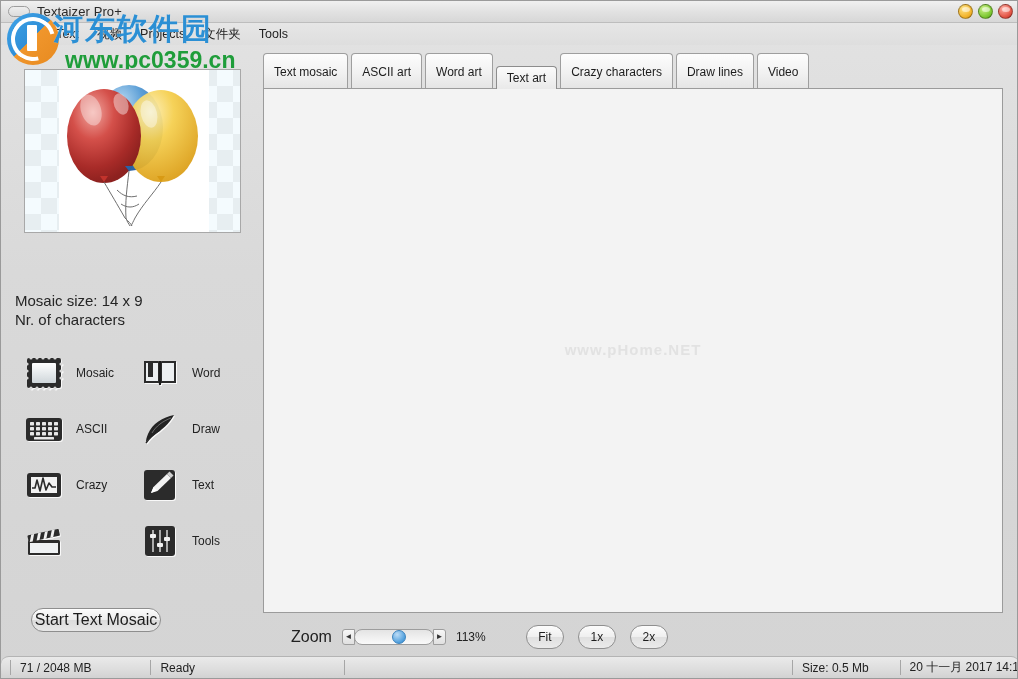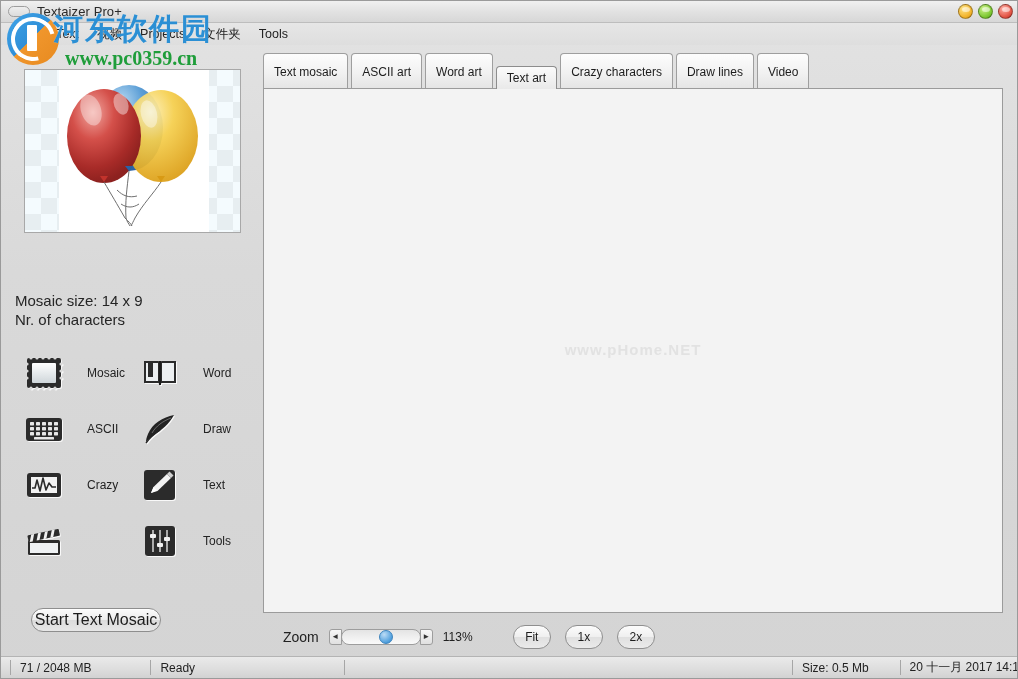--- a/index.html
+++ b/index.html
@@ -86,22 +86,22 @@
     background: #fff; border-radius: 1px;
   }
   .wm-cn {
     position: absolute; left: 52px; top: 8px;
     font-size: 30px; font-weight: bold; color: #2b8fd4;
     letter-spacing: 2px; white-space: nowrap; pointer-events: none;
     text-shadow: 0 0 1px rgba(255,255,255,.5);
   }
   .wm-url {
     position: absolute; left: 64px; top: 46px;
-    font-family: Liberation Serif, serif;
-    font-size: 20px; font-weight: bold; color: #1f9d3a;
+    font-family: Liberation Sans, sans-serif;
+    font-size: 23px; font-weight: bold; color: #1f9d3a;
     white-space: nowrap; pointer-events: none;
   }
 
   
   .left-panel { position: absolute; left: 0; top: 44px; width: 258px; height: 611px; }
 
   .preview {
     position: absolute; left: 23px; top: 24px;
     width: 217px; height: 164px;
     border: 1px solid #a8a8a8; background: #fff;
@@ -129,21 +129,21 @@
   .info-2 { top: 266px; }
 
   
   .icon-grid {
     position: absolute; left: 24px; top: 300px;
     width: 230px;
     display: grid;
     grid-template-columns: 116px 116px;
     grid-template-rows: 56px 56px 56px 56px;
   }
-  .icon-cell { display: flex; align-items: center; gap: 24px; }
+  .icon-cell { display: flex; align-items: center; gap: 13px; }
   .icon-box {
     width: 38px; height: 38px; flex: none; position: relative;
     filter: drop-shadow(1px 1px 0 rgba(255,255,255,.85));
   }
   .icon-label { font-size: 12px; color: #232323; }
 
   
   .start-btn {
     position: absolute; left: 30px; top: 563px;
     width: 130px; height: 24px;
@@ -187,21 +187,21 @@
     font-size: 15px; font-weight: bold; color: #e2e2e2;
     letter-spacing: 1px; white-space: nowrap;
   }
 
   
   .zoombar {
     position: absolute; left: 4px; top: 578px;
     width: 740px; height: 28px;
     display: flex; align-items: center;
   }
-  .zoom-label { margin-left: 20px; font-size: 14px; color: #212121; }
+  .zoom-label { margin-left: 28px; font-size: 16px; color: #212121; }
   .slider {
     margin-left: 10px; width: 104px; height: 16px; position: relative;
     display: flex; align-items: center;
   }
   .slider .track {
     position: absolute; left: 12px; right: 12px; top: 0; height: 16px;
     border: 1px solid #9d9d9d; border-radius: 8px;
     background: linear-gradient(180deg,#e4e4e4,#fafafa);
   }
   .slider .arrow {
@@ -229,21 +229,21 @@
   }
   .zbtn.first { margin-left: 36px; }
 
   
   .statusbar {
     position: absolute; left: 0; bottom: 0;
     width: 1018px; height: 22px;
     background: linear-gradient(180deg,#eaeaea 0%, #dedede 55%, #d2d2d2 100%);
     border-top: 1px solid #b4b4b4;
     display: flex; align-items: center;
-    font-size: 12px; color: #222;
+    font-size: 12px; color: #222; border-radius: 8px;
   }
   .st-sep { width: 1px; height: 15px; background: #a6a6a6; margin: 0 9px; flex: none; }
   .st-cell { white-space: nowrap; }
   .st-spring { flex: 1 1 auto; }
 </style>
 </head>
 <body>
 
 <div id="app">
 

